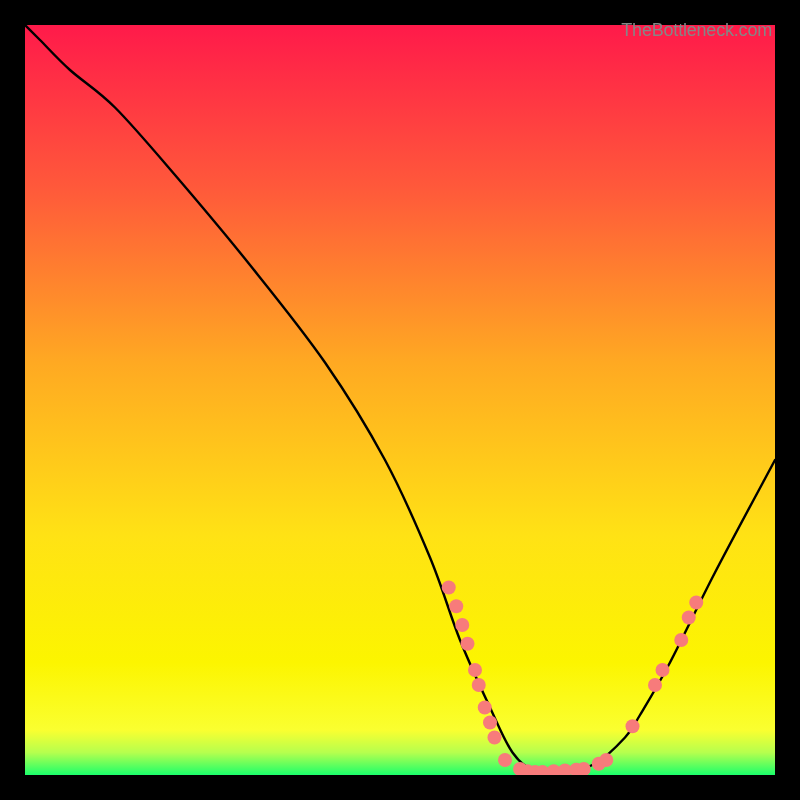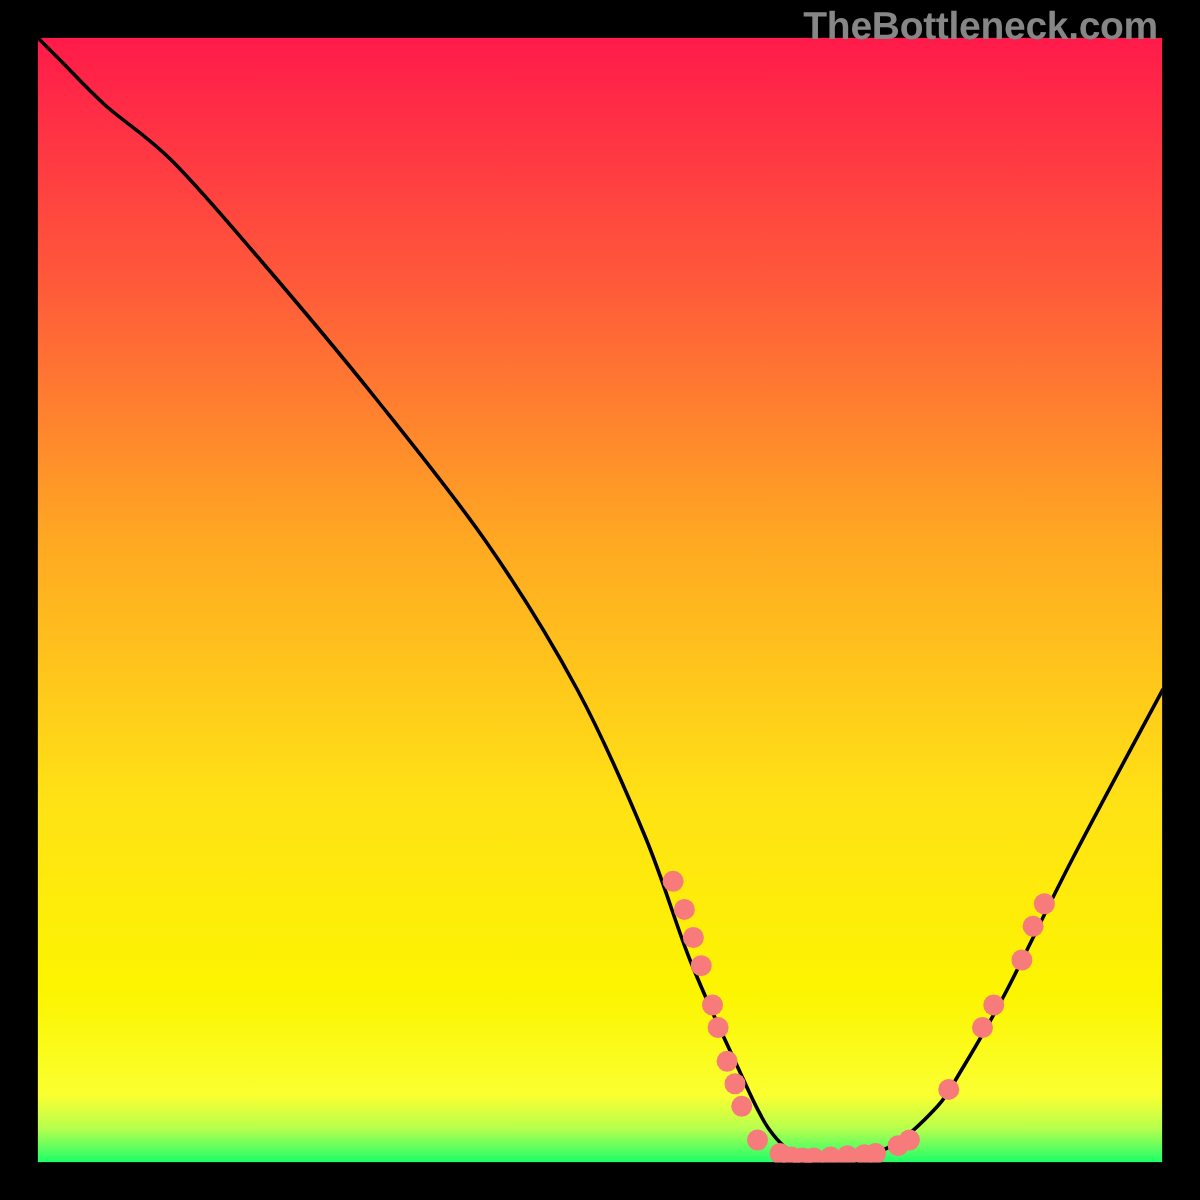--- a/index.html
+++ b/index.html
@@ -33,25 +33,25 @@
   svg.curve {
     position: absolute;
     left: 0;
     top: 0;
     width: 100%;
     height: 100%;
     overflow: visible;
   }
   .watermark {
     position: absolute;
-    top: 2px;
+    top: 20px;
     right: 28px;
     font-family: Arial, Helvetica, sans-serif;
-    font-size: 26px;
-    font-weight: 700;
+    font-size: 18px;
+    font-weight: 400;
     color: #868686;
     letter-spacing: -0.2px;
   }
 </style>
 </head>
 <body>
 
 <div class="chart-container">
 
   <div class="plot-area">

